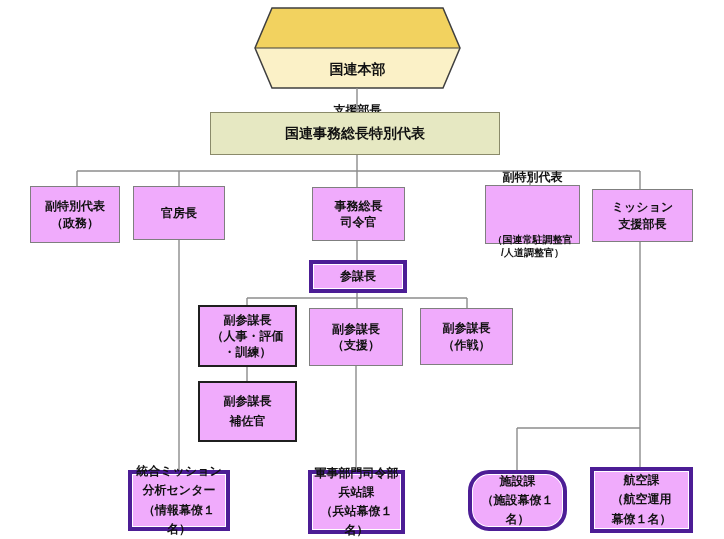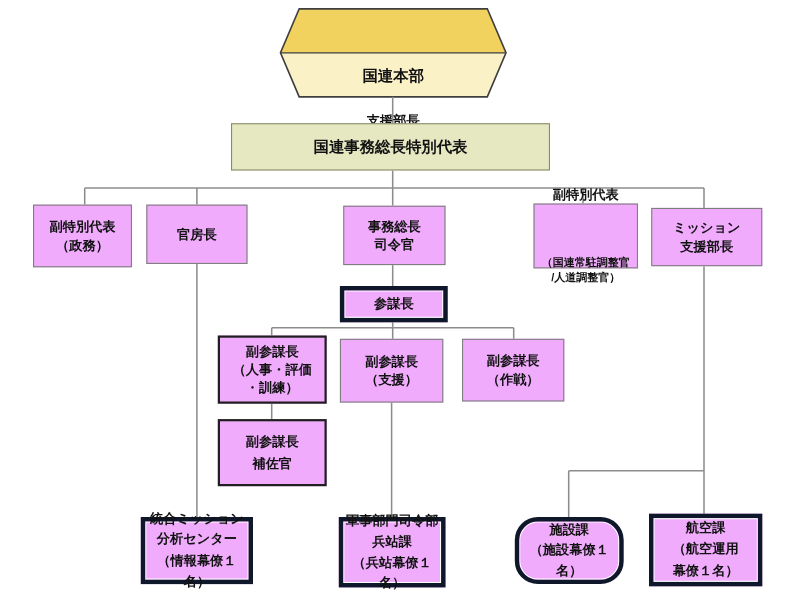--- a/index.html
+++ b/index.html
@@ -3,21 +3,21 @@
 <meta charset="utf-8">
 <style>
   html,body{margin:0;padding:0;background:#ffffff;}
   body{font-family:"Liberation Sans","DejaVu Sans",sans-serif;}
   #stage{position:relative;width:724px;height:539px;background:#ffffff;overflow:hidden;}
   #wires{position:absolute;left:0;top:0;width:724px;height:539px;z-index:1;}
   .node{position:absolute;z-index:2;box-sizing:border-box;display:flex;align-items:center;justify-content:center;
         text-align:center;background:#f0abfc;border:1px solid #7F7F7F;color:#111;}
   .node .lbl{white-space:pre-line;font-weight:bold;font-size:12px;line-height:1.35;}
   .node.darkline{border:2px solid #1F1F1F;}
-  .node.redline{border:4px solid #0f172a;box-shadow:inset 0 0 0 1px #ffffff;}
+  .node.redline{border:4px solid #4c1d95;box-shadow:inset 0 0 0 1px #ffffff;}
   .node.srsg{background:#E6E8C2;border:1px solid #8a8a6a;}
   .node.srsg .lbl{font-size:14px;}
   .hexlabel{position:absolute;z-index:2;display:flex;align-items:center;justify-content:center;
             font-weight:bold;color:#111;text-align:center;margin-top:42px;}
   .subtl{font-size:10px;font-weight:bold;white-space:pre-line;line-height:1.3;display:block;margin-top:48px;}
   .loose .lbl{line-height:1.6;}
   .col{display:flex;flex-direction:column;align-items:center;justify-content:center;}
 </style>
 </head>
 <body>

